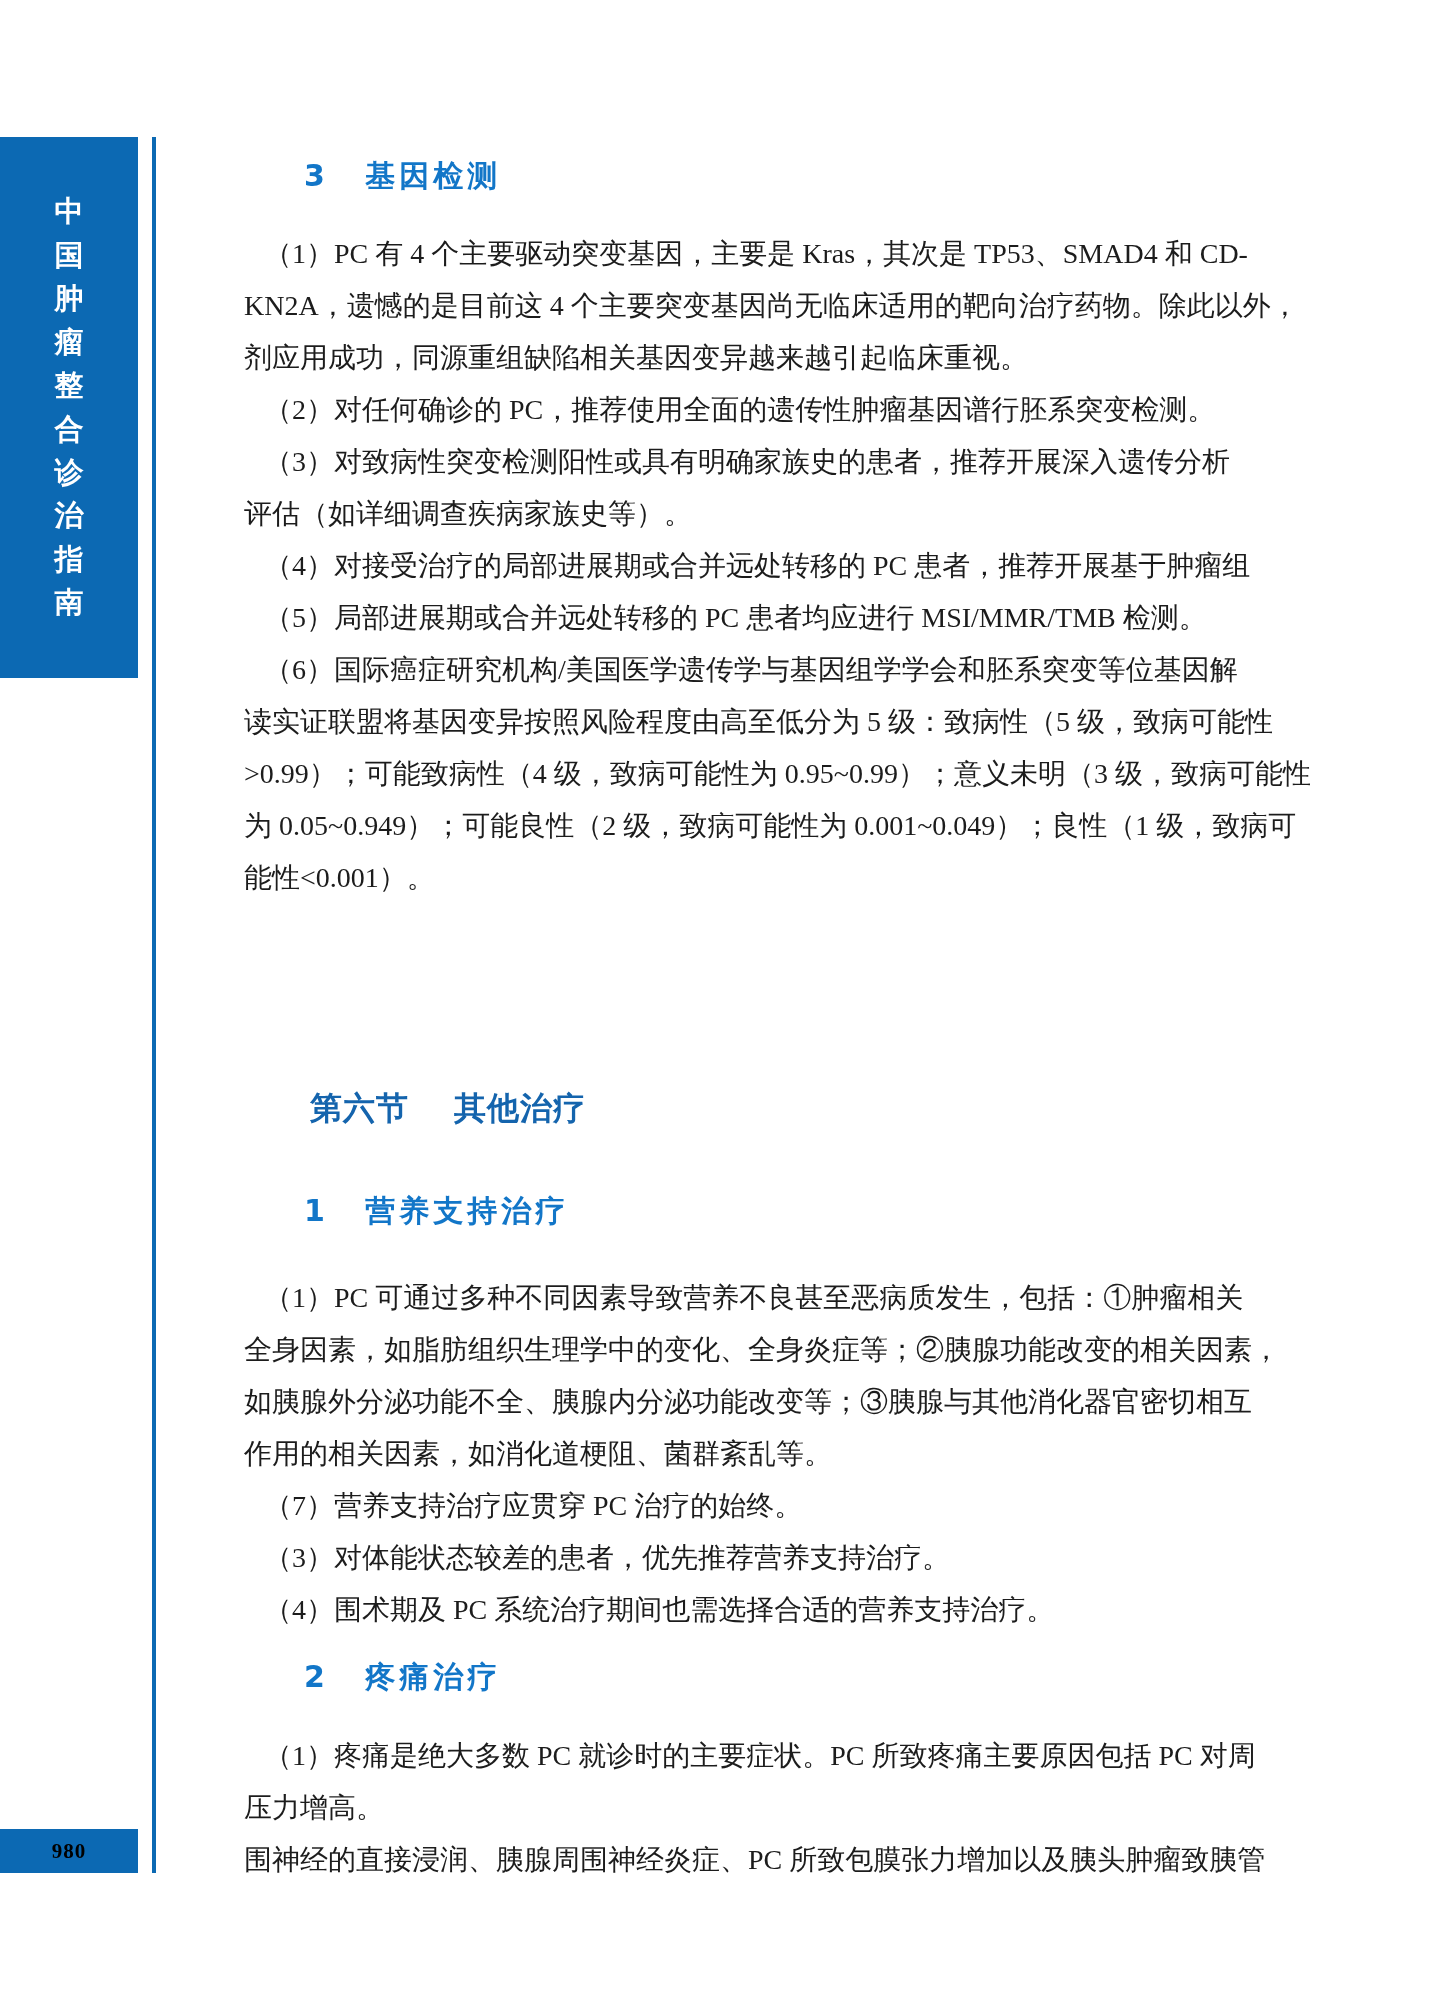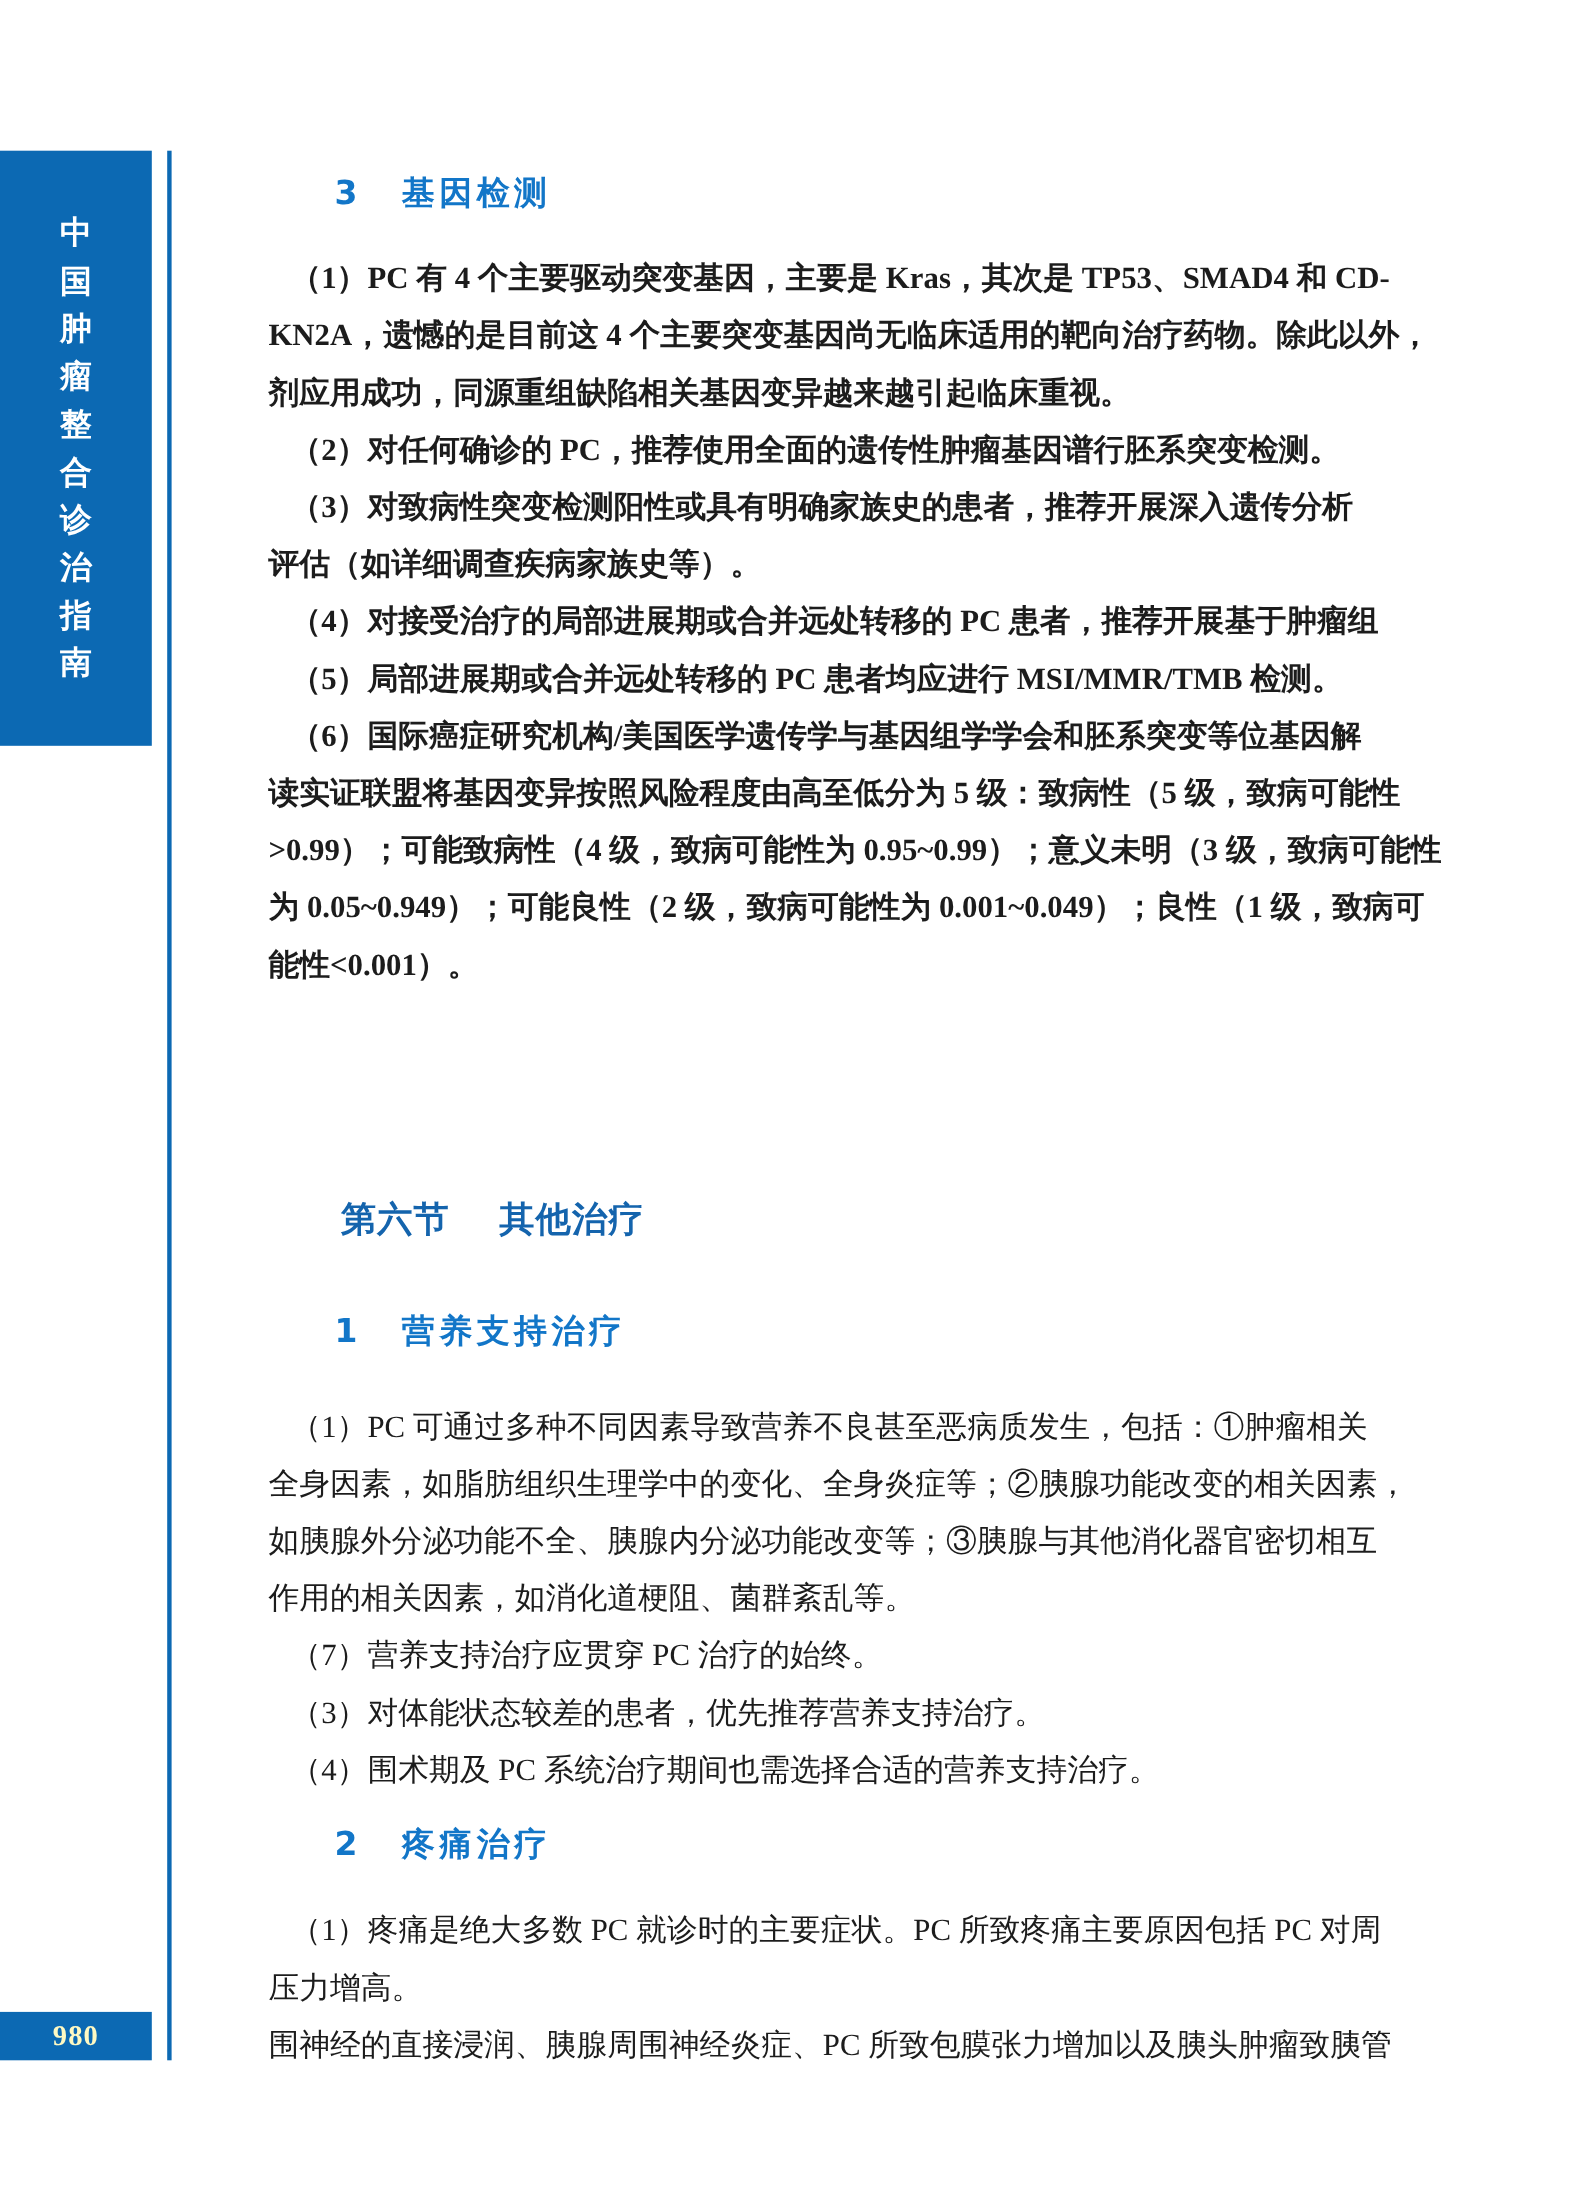--- a/index.html
+++ b/index.html
@@ -38,21 +38,21 @@
     width:4px;height:1736px;
     background:var(--blue-band);
   }
   .pagenum-box{
     position:absolute;left:0;top:1829px;
     width:138px;height:44px;
     background:var(--blue-band);
     display:flex;align-items:center;justify-content:center;
   }
   .pagenum-box span{
-    color:#fef9c3;font-weight:bold;font-size:26px;
+    color:#000000;font-weight:bold;font-size:21px;
     font-family:"Liberation Serif","DejaVu Serif",serif;
     letter-spacing:1px;
   }
   
   .content{
     position:absolute;left:244px;top:0;
     width:1040px;height:2010px;
   }
   .num-heading{
     position:absolute;left:0;width:1040px;
@@ -79,21 +79,21 @@
   .body-block{position:absolute;left:0;width:1040px;}
   .body-line{
     height:52px;line-height:52px;
     font-size:28px;
     white-space:nowrap;
     color:var(--ink);
   }
   .body-line.indent{padding-left:20px;}
   
   #heading-gene{top:150px;}
-  #body-gene{top:228px;font-weight:bold;}
+  #body-gene{top:228px;}
   #heading-chapter{top:1082px;}
   #heading-nutrition{top:1185px;}
   #body-nutrition{top:1272px;}
   #heading-pain{top:1651px;}
   #body-pain{top:1730px;}
 </style>
 </head>
 <body>
 
 <div class="page">

